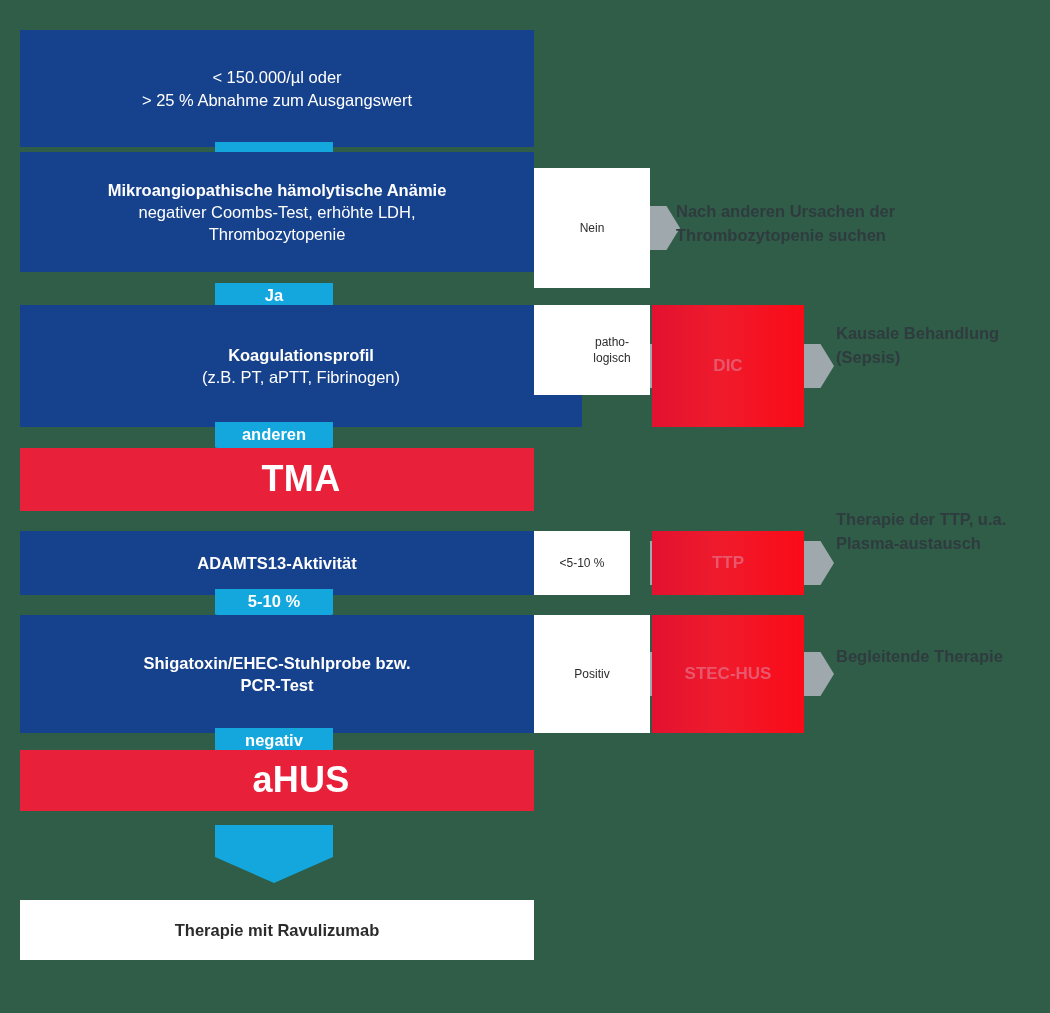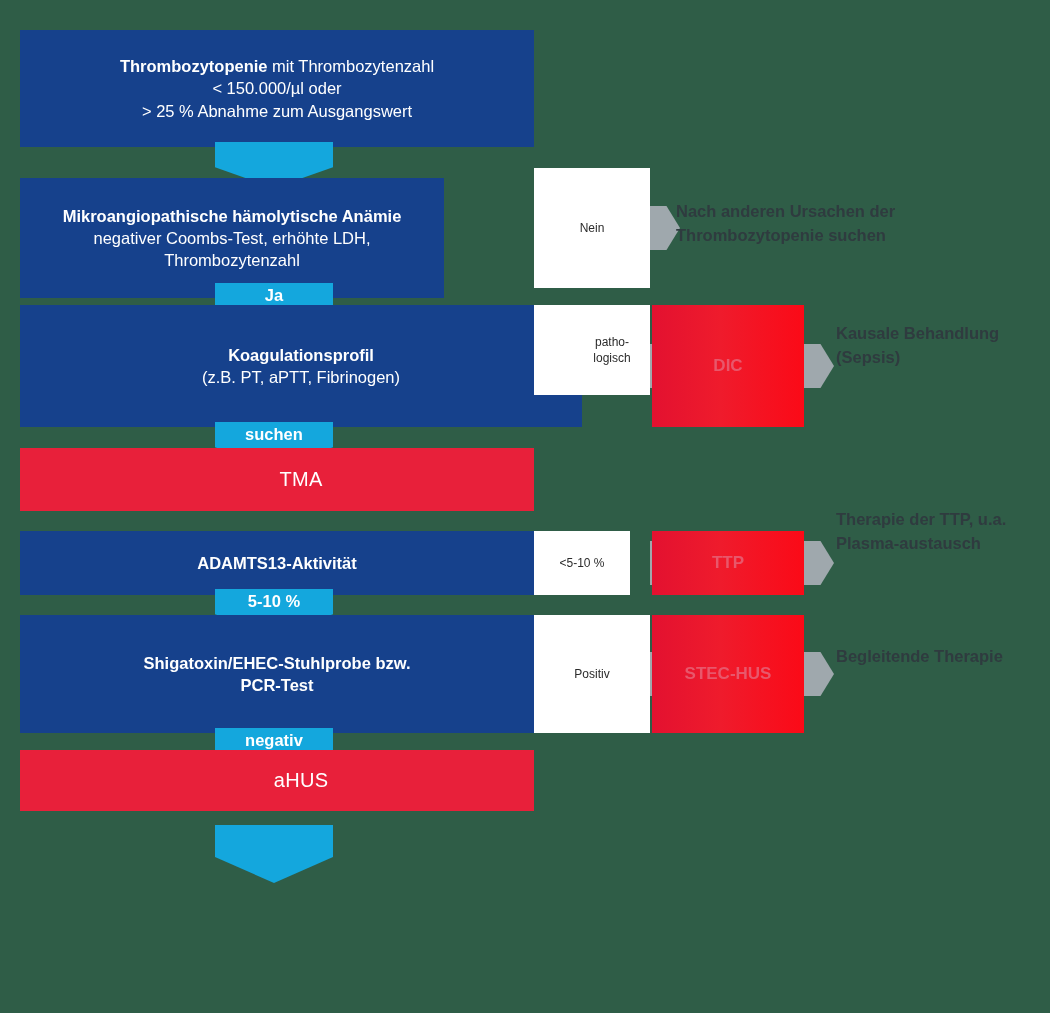--- a/index.html
+++ b/index.html
@@ -49,22 +49,22 @@
   .main-text {
     font-size: 16.5px;
     padding: 6px 14px;
   }
   .main-text b { font-weight: bold; }
   .answer-text {
     font-size: 12px;
     padding: 4px 8px;
   }
   .result-big {
-    font-size: 20px;
-    font-weight: normal;
+    font-size: 36px;
+    font-weight: bold;
     letter-spacing: 0.3px;
     padding-left: 48px;
   }
   .result-label {
     font-size: 17px;
     font-weight: bold;
     color: #e8576b;
   }
   .side-note {
     position: absolute;
@@ -99,35 +99,32 @@
     background: #9fa8ad;
     clip-path: polygon(0 0, 55% 0, 100% 50%, 55% 100%, 0 100%);
   }
 </style>
 </head>
 <body>
 
 <div id="stage">
 
   <div class="box blue main-text" style="left:20px; top:30px; width:514px; height:117px; flex-direction:column;">
-    <div>
-      <b>Thrombozytopenie</b><span> mit Thrombozytenzahl</span>
-    </div>
     <div>&lt; 150.000/µl oder</div>
     <div>&gt; 25 % Abnahme zum Ausgangswert</div>
   </div>
 
   <div class="down-arrow plain" style="left:215px; top:142px;">&nbsp;</div>
 
-  <div class="box blue main-text" style="left:20px; top:178px; width:424px; height:120px; flex-direction:column;">
+  <div class="box blue main-text" style="left:20px; top:152px; width:514px; height:120px; flex-direction:column;">
     <div>
       <b>Mikroangiopathische hämolytische Anämie</b>
     </div>
     <div>negativer Coombs-Test, erhöhte LDH,</div>
-    <div>Thrombozytenzahl</div>
+    <div>Thrombozytopenie</div>
   </div>
   <div class="box white answer-text" style="left:534px; top:168px; width:116px; height:120px;">
     <span>Nein</span>
   </div>
   <div class="right-arrow" style="left:650px; top:206px;"></div>
   <div class="side-note" style="left:676px; top:200px; width:300px;">Nach anderen Ursachen der Thrombozytopenie suchen</div>
 
   <div class="down-arrow" style="left:215px; top:283px;">
     <span>Ja</span>
   </div>
@@ -143,21 +140,21 @@
     <span>logisch</span>
   </div>
   <div class="right-arrow" style="left:650px; top:344px;"></div>
   <div class="box redgrad result-label" style="left:652px; top:305px; width:152px; height:122px;">
     <span>DIC</span>
   </div>
   <div class="right-arrow" style="left:804px; top:344px;"></div>
   <div class="side-note" style="left:836px; top:322px; width:180px;">Kausale Behandlung (Sepsis)</div>
 
   <div class="down-arrow" style="left:215px; top:422px;">
-    <span>suchen</span>
+    <span>anderen</span>
   </div>
 
   <div class="box red result-big" style="left:20px; top:448px; width:514px; height:63px;">
     <span>TMA</span>
   </div>
 
   <div class="box blue main-text" style="left:20px; top:531px; width:514px; height:64px;justify-content:center;">
     <span><b>ADAMTS13-Aktivität</b></span>
   </div>
   <div class="box white answer-text" style="left:534px; top:531px; width:96px; height:64px;">
@@ -195,14 +192,17 @@
   <div class="down-arrow" style="left:215px; top:728px;">
     <span>negativ</span>
   </div>
 
   <div class="box red result-big" style="left:20px; top:750px; width:514px; height:61px;">
     <span>aHUS</span>
   </div>
 
   <div class="down-arrow plain" style="left:215px; top:825px; height:58px;">&nbsp;</div>
 
+  <div class="box white main-text" style="left:20px; top:900px; width:514px; height:60px;">
+    <b>Therapie mit Ravulizumab</b>
+  </div>
 
 </div>
 
 </body></html>

